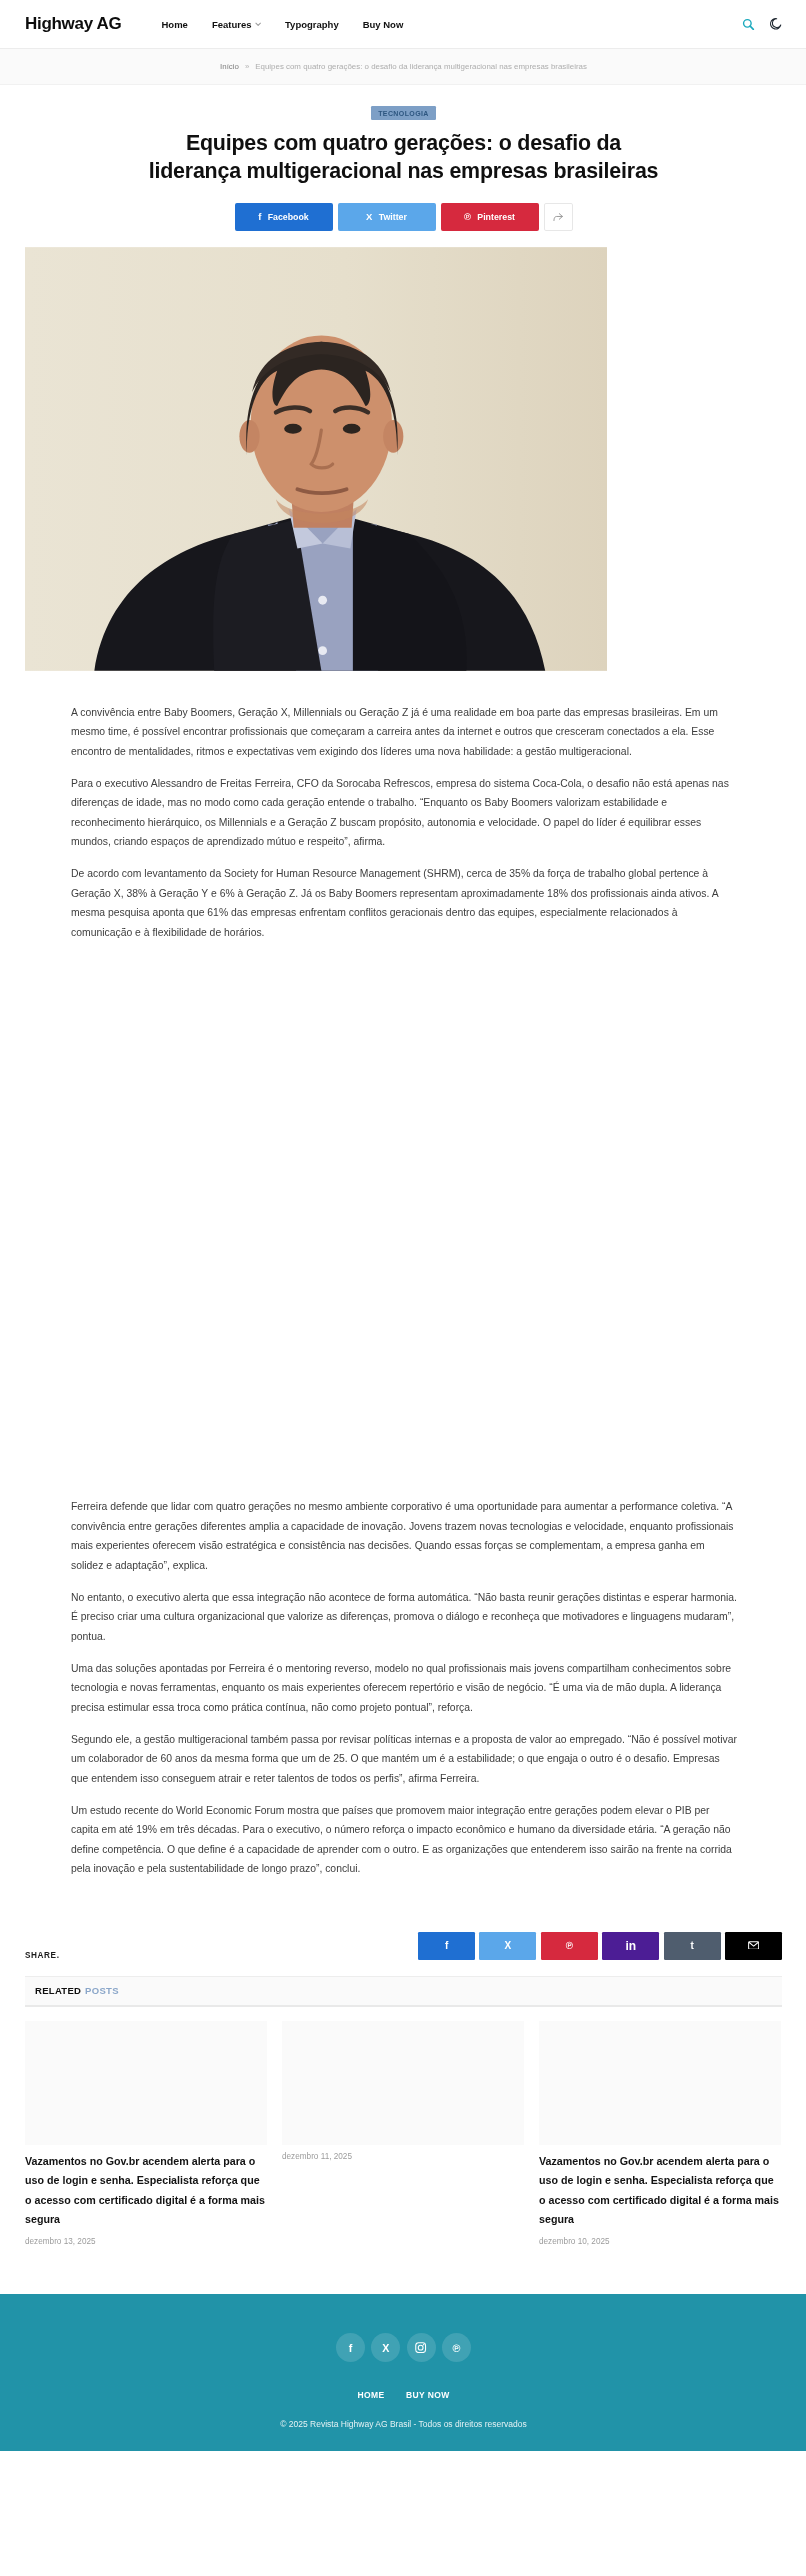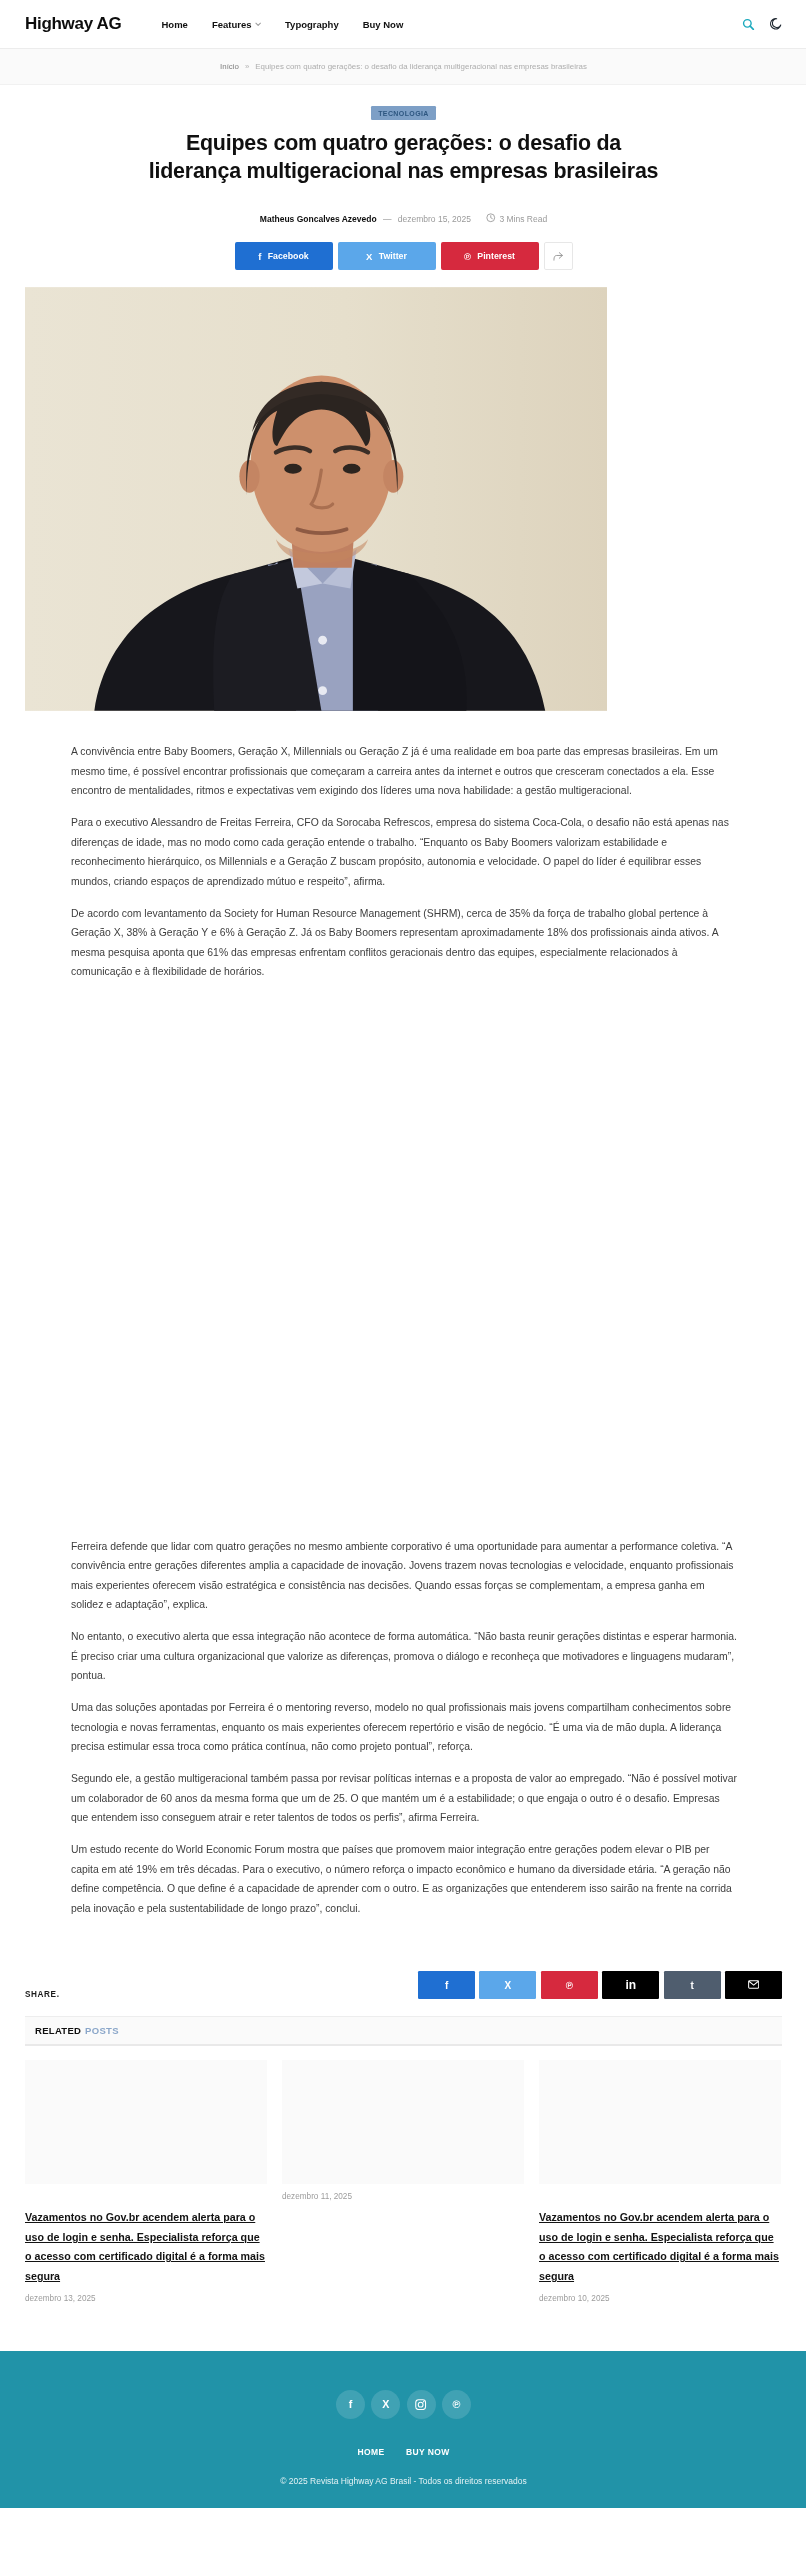--- a/index.html
+++ b/index.html
@@ -48,32 +48,32 @@
   .ad-gap { height:542px; }
 
   
   .share-bar { width:757px; margin:53px auto 0; display:flex; align-items:flex-end; }
   .share-label { font-size:8.2px; font-weight:700; letter-spacing:0.6px; color:#1c1c1c; }
   .share-bar .nets { margin-left:auto; display:flex; gap:4.4px; }
   .net-btn { width:57px; height:28px; border:none; border-radius:1.3px; color:#fff; display:flex; align-items:center; justify-content:center; font-family:inherit; font-size:10px; font-weight:700; cursor:pointer; }
   .nb-facebook { background:#1f6fd2; }
   .nb-twitter  { background:#5ba7ea; }
   .nb-pinterest{ background:#d6293e; }
-  .nb-linkedin { background:#000000; font-size:12px; }
+  .nb-linkedin { background:#4c1d95; font-size:12px; }
   .nb-tumblr   { background:#4f5d6e; }
   .nb-email    { background:#000; }
 
   
   .related-strip { width:757px; margin:16.4px auto 0; background:#fafafa; border-top:0.6px solid #ededed; border-bottom:2.5px solid #e9e9e9; padding:8.2px 10px; }
   .related-strip .rp1 { font-size:9.5px; font-weight:700; letter-spacing:0.3px; color:#0f0f0f; }
   .related-strip .rp2 { font-size:9.5px; font-weight:800; letter-spacing:0.3px; color:#8aa6c9; margin-left:3.8px; }
   .related-grid { width:757px; margin:14px auto 0; display:grid; grid-template-columns:repeat(3,242px); gap:15px; }
   .post-card { cursor:pointer; }
   .card-thumb { width:242px; height:124px; background:#fafafa; }
-  .card-title { margin-top:24px; font-size:10.7px; font-weight:700; line-height:19.5px; color:#131313;text-decoration:underline; }
+  .card-title { margin-top:7px; font-size:10.7px; font-weight:700; line-height:19.5px; color:#131313; }
   .card-date { margin-top:7.6px; font-size:8.2px; color:#9c9c9c; }
 
   
   .site-footer { margin-top:48px; background:#2193a8; padding:39px 0 22px; text-align:center; }
   .foot-social { display:flex; justify-content:center; gap:6.3px; }
   .soc-circle { width:29px; height:29px; border-radius:50%; background:rgba(255,255,255,0.14); display:flex; align-items:center; justify-content:center; color:#fff; font-size:10.7px; font-weight:700; cursor:pointer; }
   .foot-links { margin-top:28px; display:flex; justify-content:center; gap:21.4px; }
   .foot-link { color:#fff; font-size:8.5px; font-weight:700; letter-spacing:0.4px; cursor:pointer; }
   .foot-copy { margin-top:19px; color:rgba(255,255,255,0.88); font-size:8.5px; }
 </style>
@@ -121,34 +121,20 @@
     <span class="bc-home">Início</span>
     <span class="bc-sep">»</span>
     <span class="bc-current">Equipes com quatro gerações: o desafio da liderança multigeracional nas empresas brasileiras</span>
   </div>
 </div>
 
 <section class="article-head">
   <span class="cat-badge">TECNOLOGIA</span>
   <h1 class="post-title">Equipes com quatro gerações: o desafio da liderança multigeracional nas empresas brasileiras</h1>
 
-  <div class="meta-row">
-    <span class="meta-author">Matheus Goncalves Azevedo</span>
-    <span class="meta-sep">—</span>
-    <span class="meta-date">dezembro 15, 2025</span>
-    <span class="meta-read">
-      <span>
-        <svg width="9.5" height="9.5" viewBox="0 0 16 16">
-            <circle cx="8" cy="8" r="6.6" fill="none" stroke="#9a9a9a" stroke-width="1.5"></circle>
-            <polyline points="8,4.5 8,8 10.6,9.4" fill="none" stroke="#9a9a9a" stroke-width="1.5" stroke-linecap="round"></polyline>
-          </svg>
-      </span>
-      <span>3 Mins Read</span>
-    </span>
-  </div>
 
   <div class="share-row">
     <button class="share-btn sb-facebook">
       <span class="g">f</span>
       <span>Facebook</span>
     </button>
     <button class="share-btn sb-twitter">
       <span class="g">X</span>
       <span>Twitter</span>
     </button>

